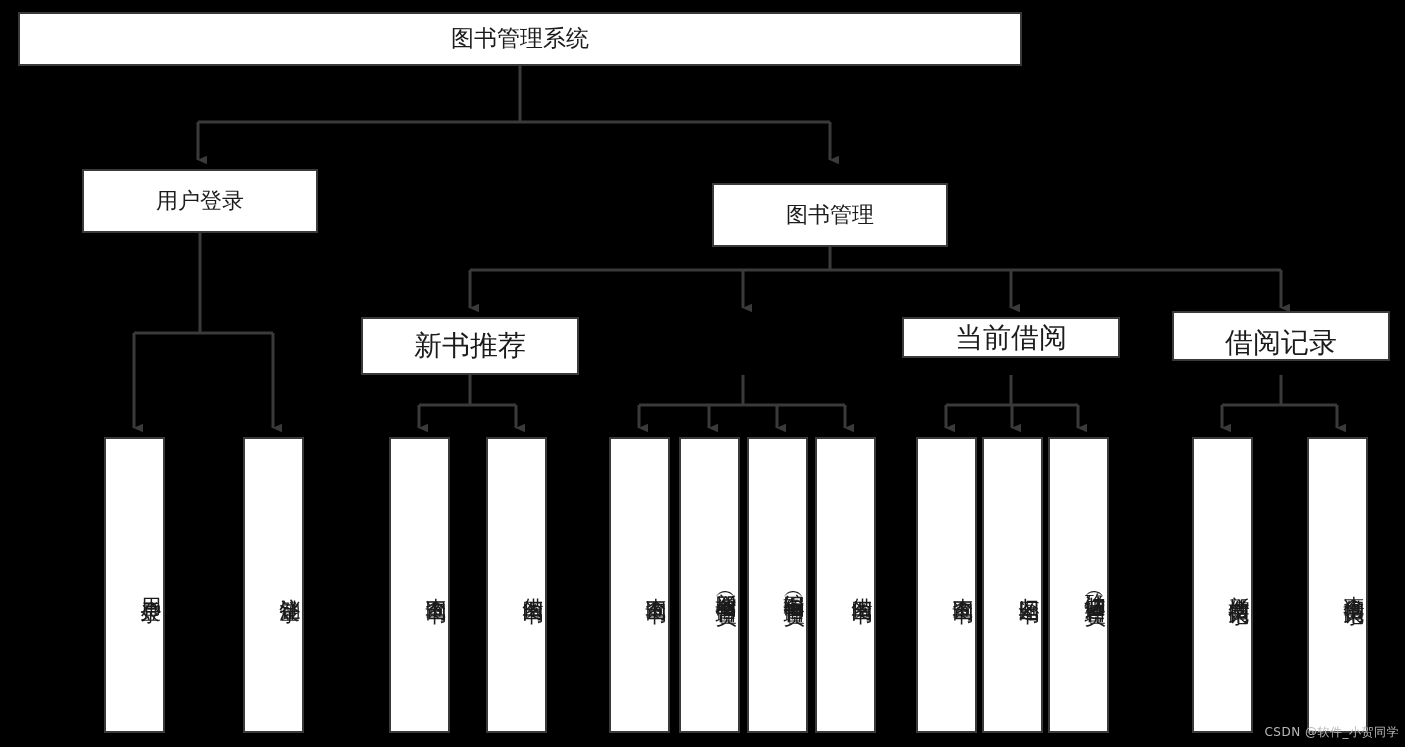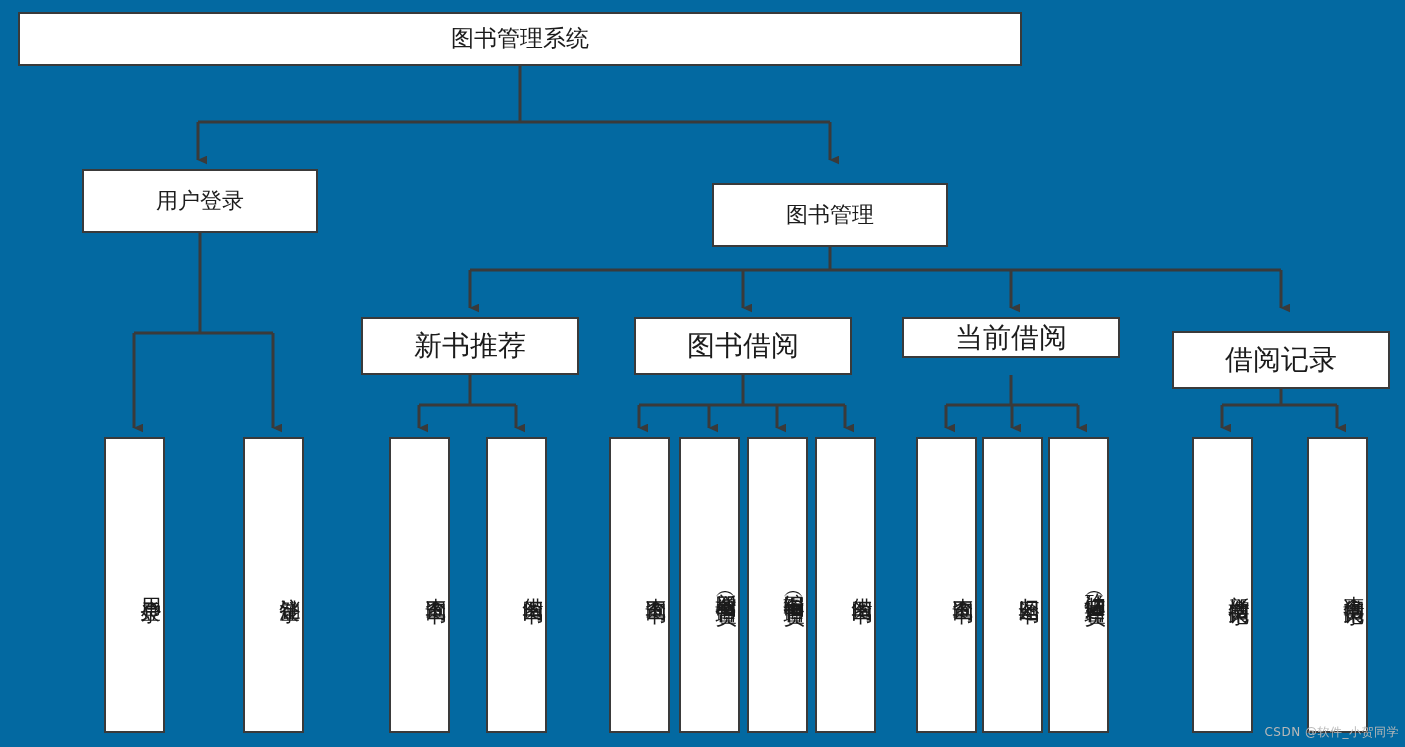--- a/index.html
+++ b/index.html
@@ -8,21 +8,21 @@
     padding: 0;
     background: #ffffff;
   }
   body {
     font-family: "DejaVu Sans", "Liberation Sans", sans-serif;
   }
   #diagram-root {
     position: relative;
     width: 1405px;
     height: 747px;
-    background: #0369a1;
+    background: #000000;
     overflow: hidden;
   }
   #wire-layer {
     position: absolute;
     left: 0;
     top: 0;
     width: 1405px;
     height: 747px;
     pointer-events: none;
   }
@@ -135,27 +135,24 @@
   <div class="node level-2" style="left:82px; top:169px; width:236px; height:64px;">
     <span class="node-label">用户登录</span>
   </div>
   <div class="node level-2" style="left:712px; top:183px; width:236px; height:64px;">
     <span class="node-label">图书管理</span>
   </div>
 
   <div class="node level-3" style="left:361px; top:317px; width:218px; height:58px;">
     <span class="node-label">新书推荐</span>
   </div>
-  <div class="node level-3" style="left:634px; top:317px; width:218px; height:58px;">
-    <span class="node-label">图书借阅</span>
-  </div>
   <div class="node level-3" style="left:902px; top:317px; width:218px; height:41px;">
     <span class="node-label">当前借阅</span>
   </div>
-  <div class="node level-3" style="left:1172px; top:331px; width:218px; height:58px;">
+  <div class="node level-3" style="left:1172px; top:311px; width:218px; height:50px;align-items:flex-end;">
     <span class="node-label">借阅记录</span>
   </div>
 
   <div class="node leaf" style="left:104px; top:437px; width:61px; height:296px;">
     <span class="node-label">用户登录</span>
   </div>
   <div class="node leaf" style="left:243px; top:437px; width:61px; height:296px;">
     <span class="node-label">注销登录</span>
   </div>
   <div class="node leaf" style="left:389px; top:437px; width:61px; height:296px;">

